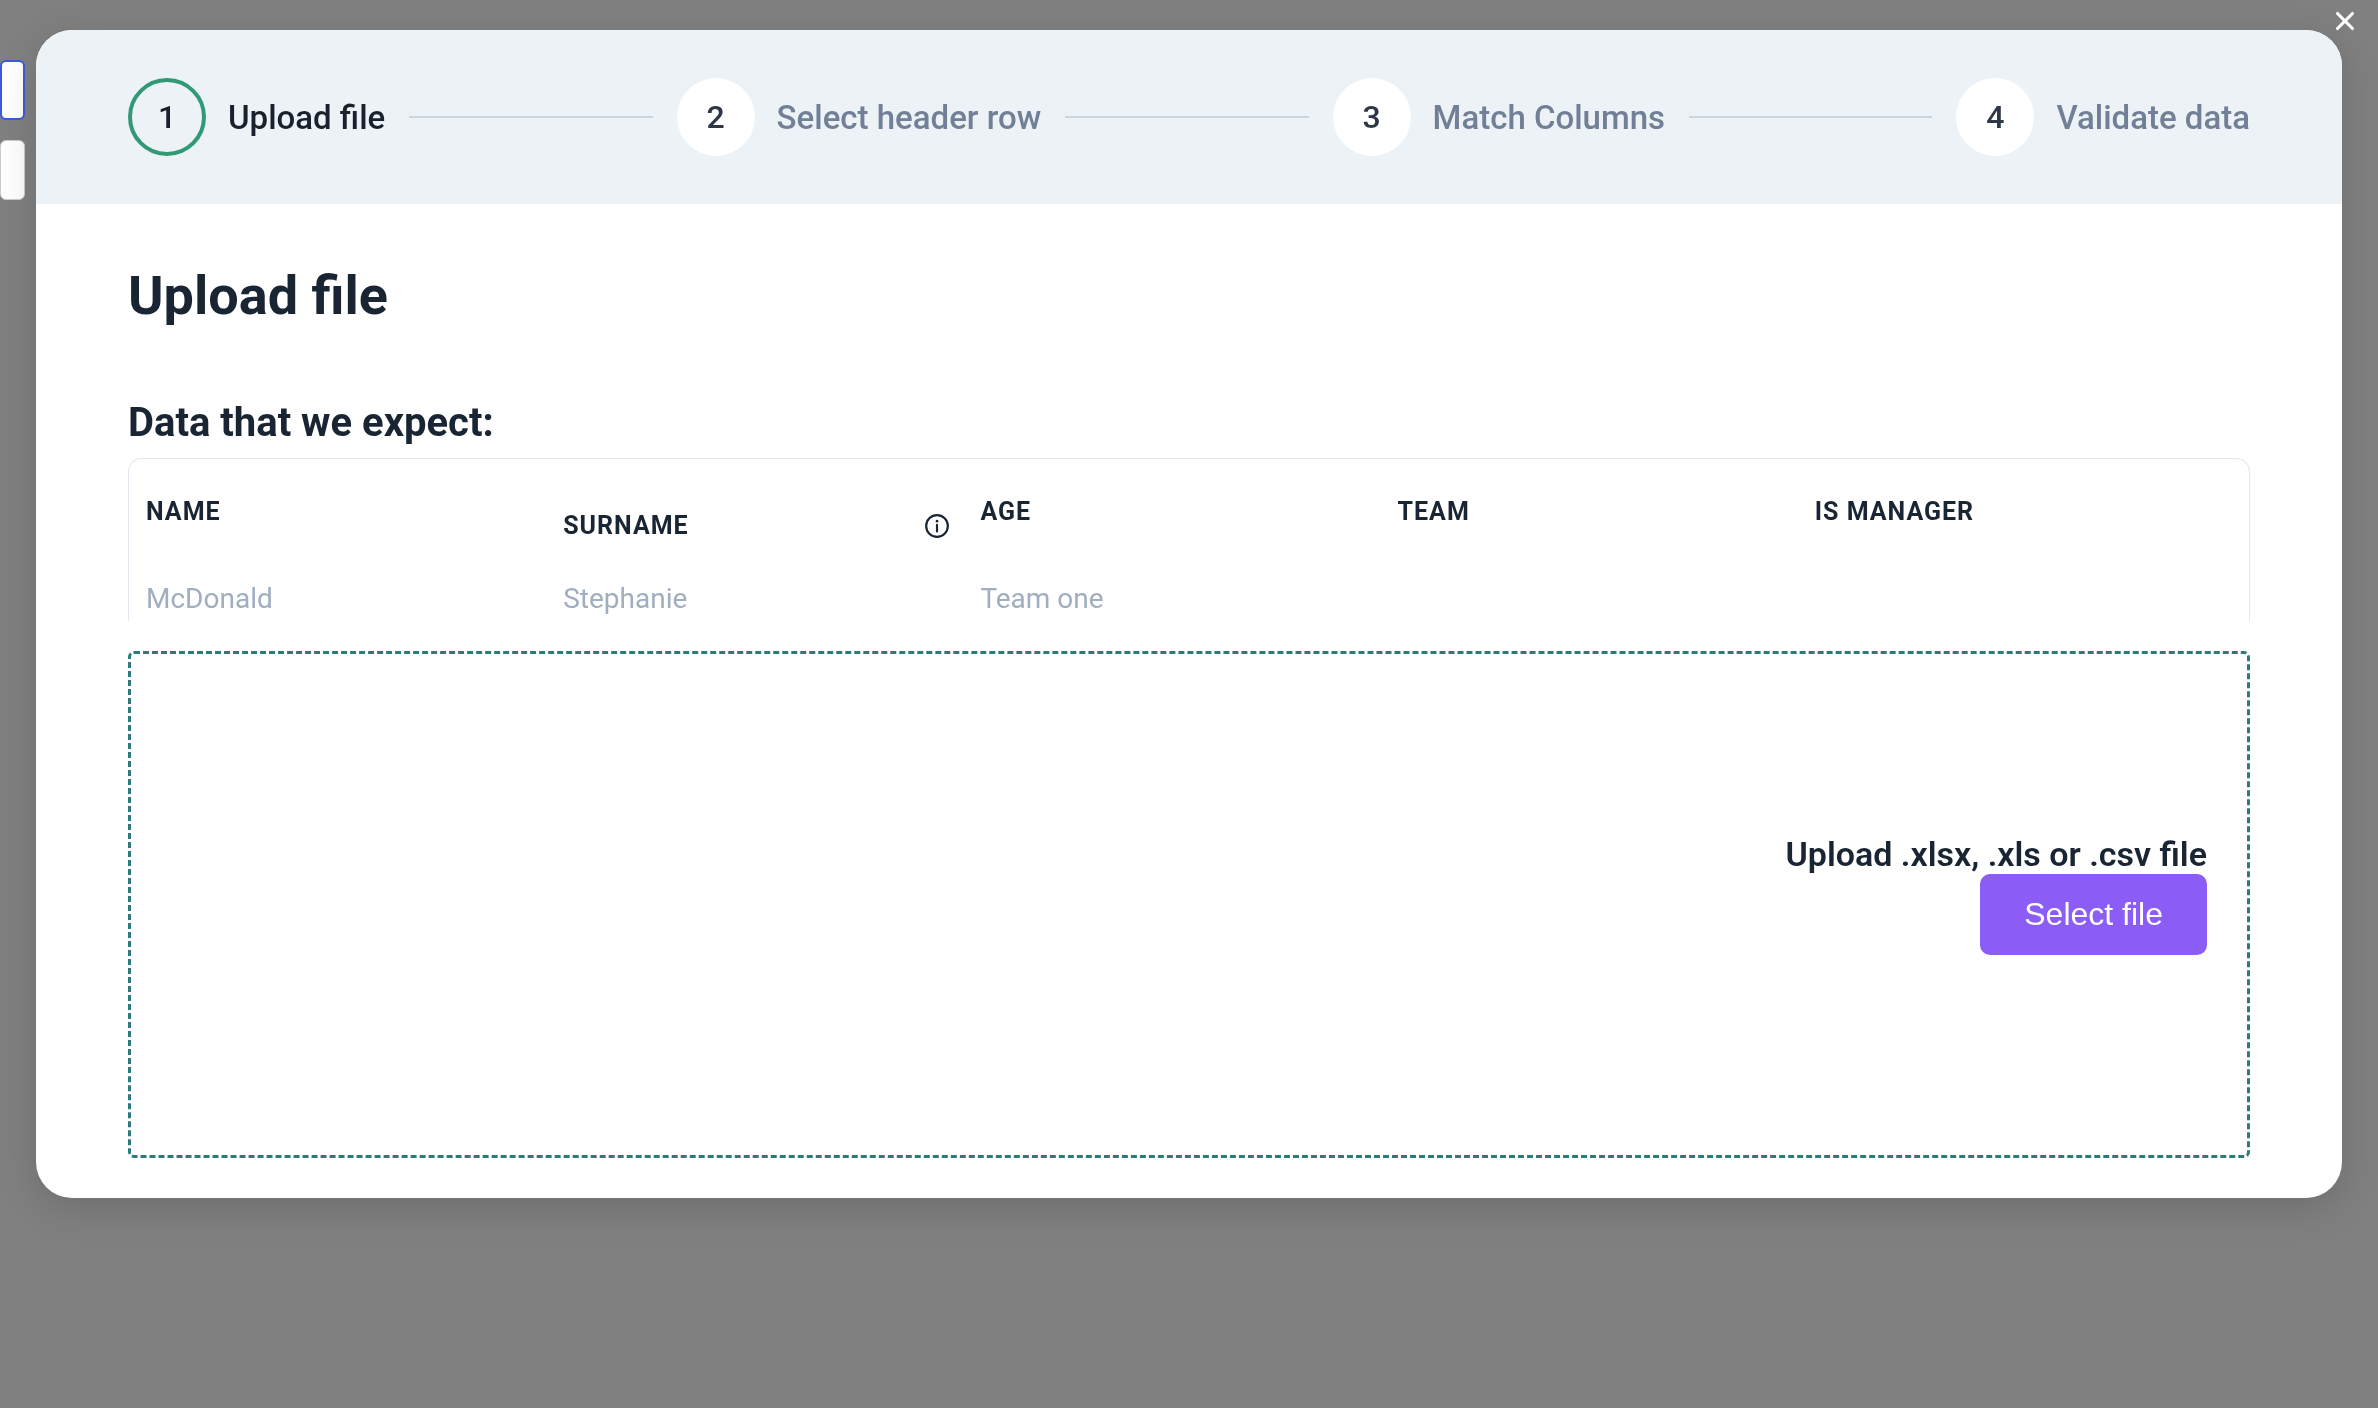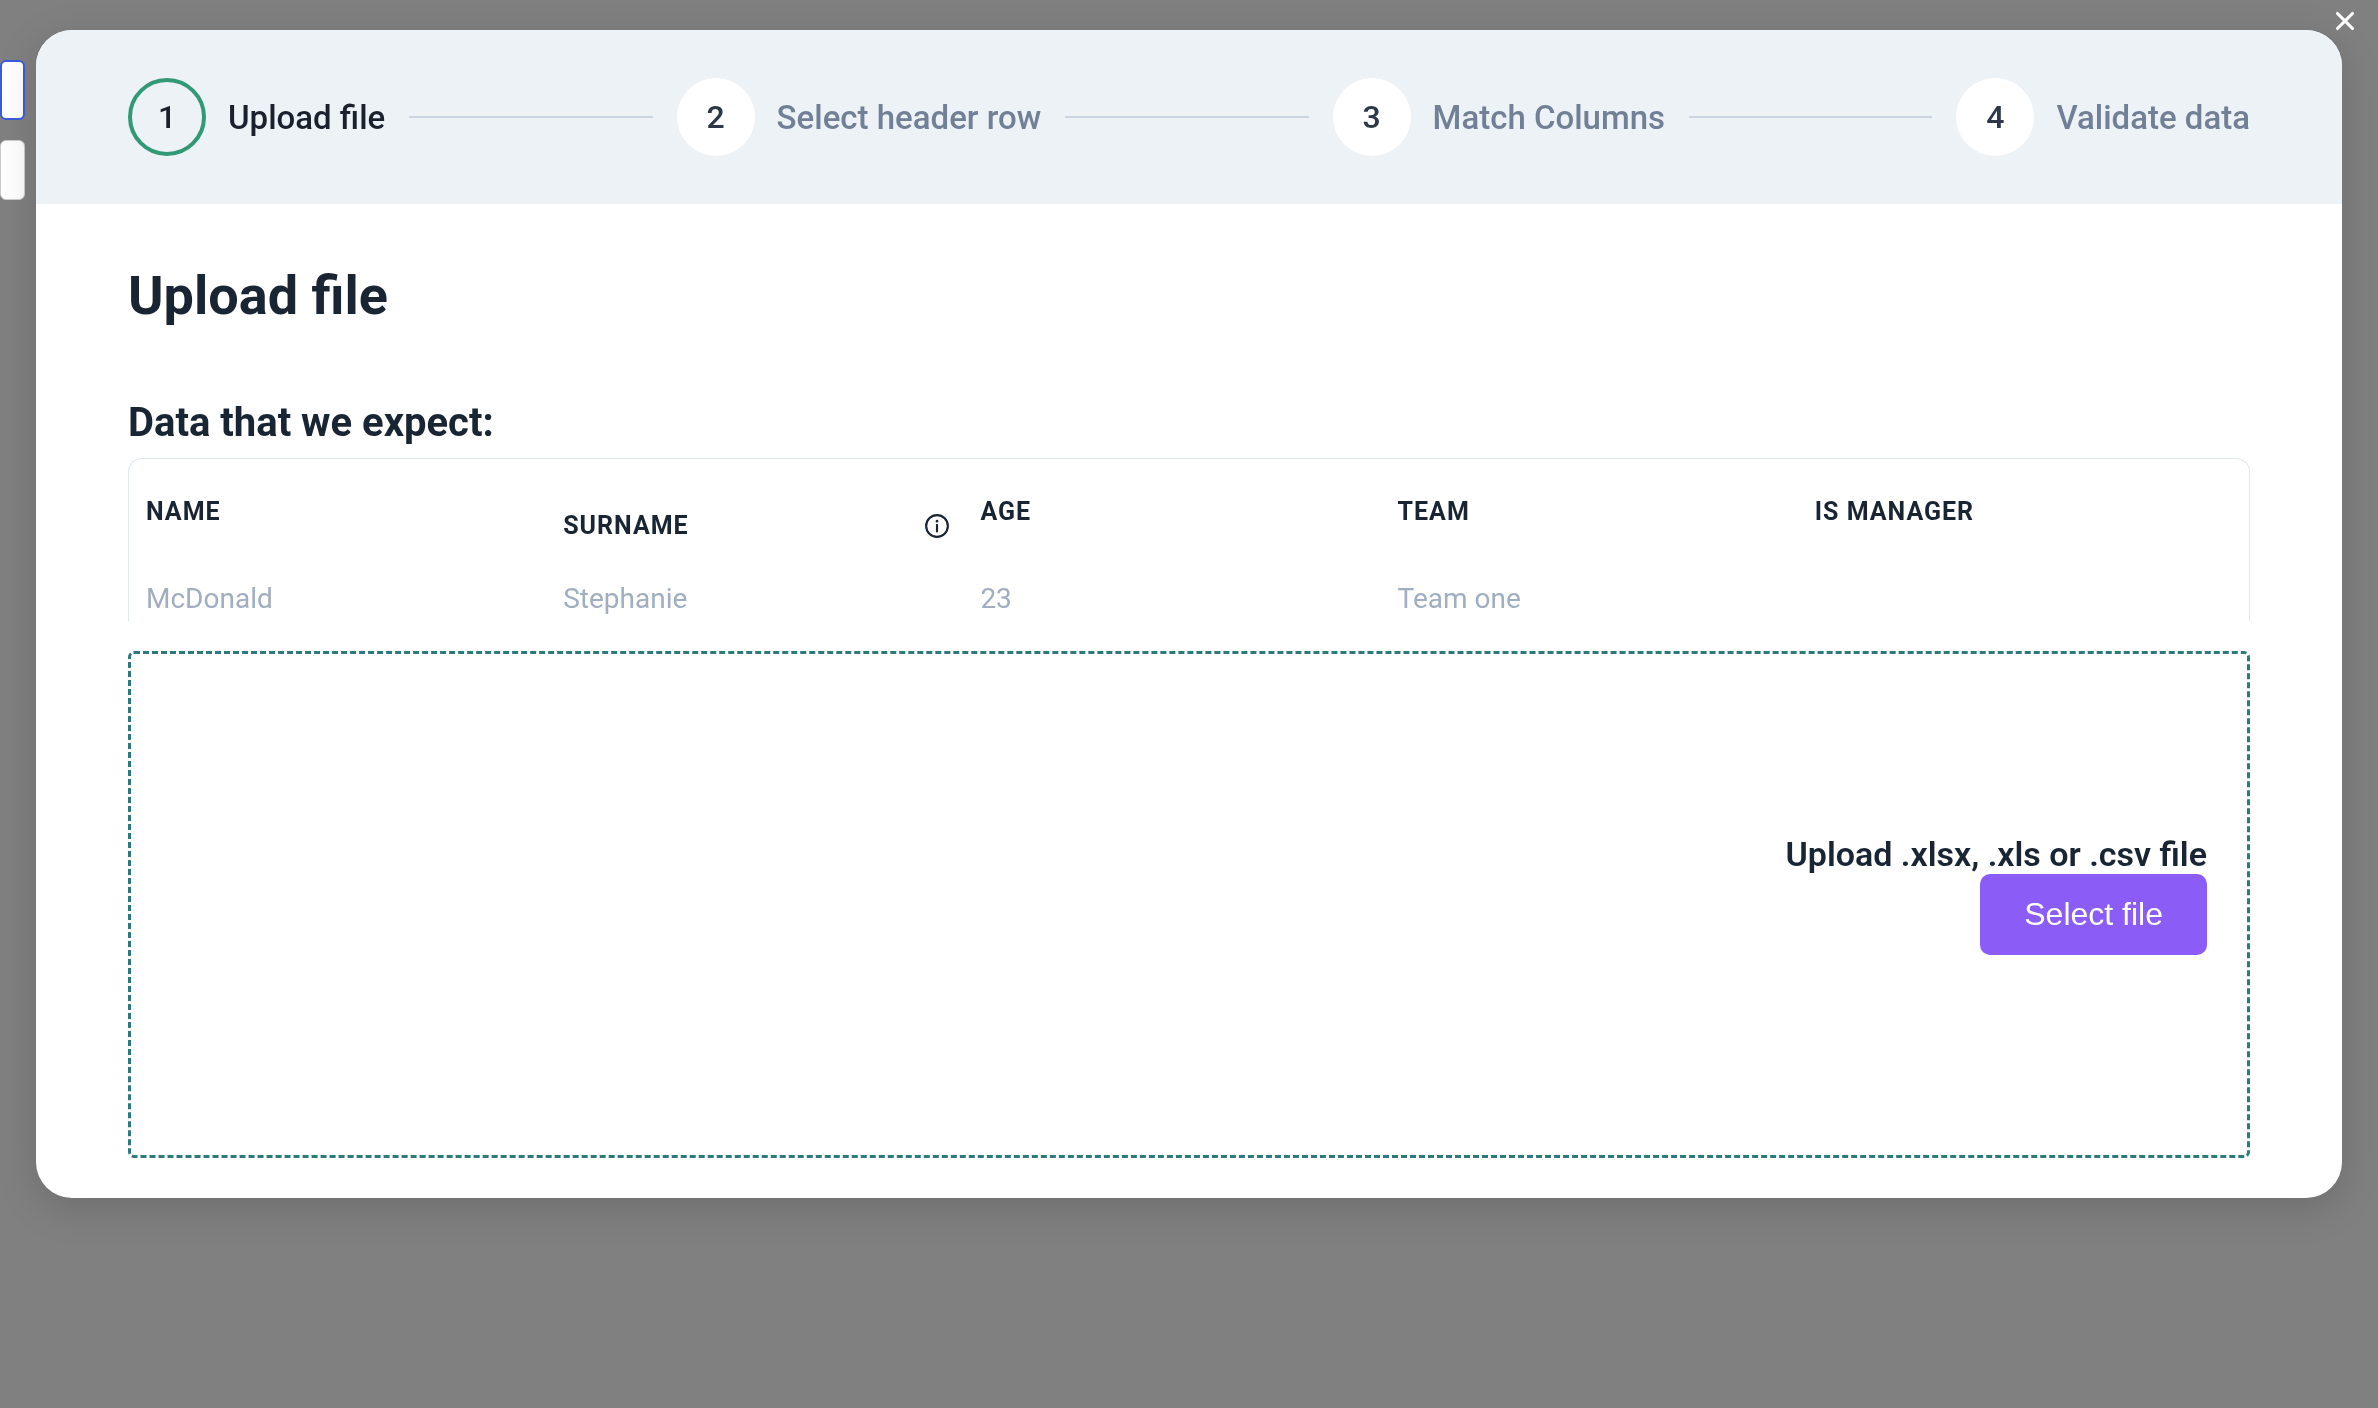--- a/index.html
+++ b/index.html
@@ -267,21 +267,20 @@
             </svg>
           </span>
         </div>
         <div class="th">AGE</div>
         <div class="th">TEAM</div>
         <div class="th">IS MANAGER</div>
       </div>
       <div class="table-row">
         <div class="td">McDonald</div>
         <div class="td">Stephanie</div>
-        <div class="td">23</div>
         <div class="td">Team one</div>
       </div>
     </div>
 
     <div class="dropzone">
       <div class="dropzone-text">Upload .xlsx, .xls or .csv file</div>
       <button class="select-file-btn">Select file</button>
     </div>
   </div>
 

